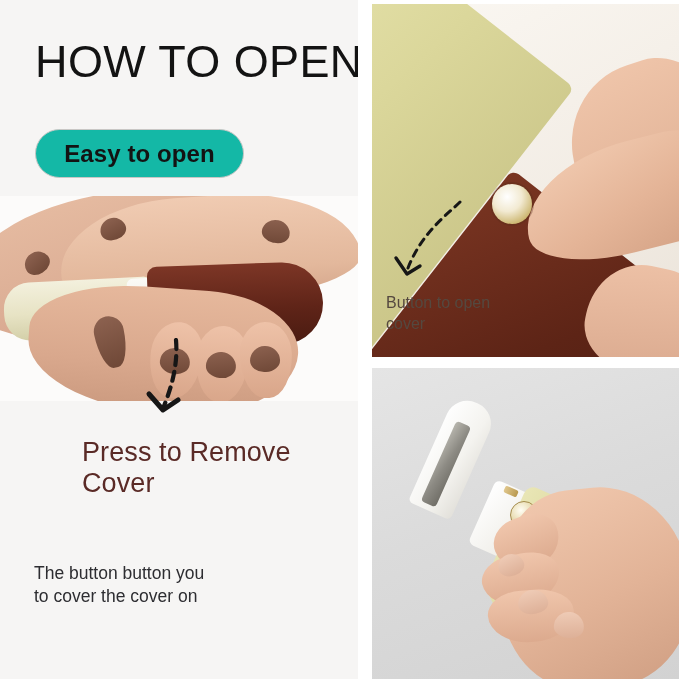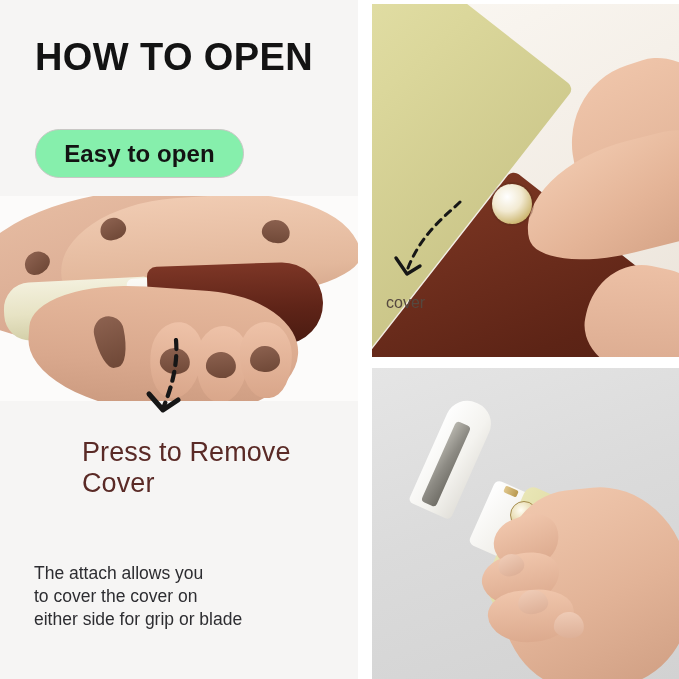--- a/index.html
+++ b/index.html
@@ -23,34 +23,34 @@
     position:absolute;
     left:0; top:0;
     width:358px; height:679px;
     background:#f6f5f4;
     overflow:hidden;
   }
 
   .headline {
     position:absolute;
     left:35px; top:36px;
-    font-size:38px;
-    font-weight:700;
+    font-size:45px;
+    font-weight:400;
     letter-spacing:0.4px;
     color:#131313;
     white-space:nowrap;
   }
 
   .badge {
     position:absolute;
     left:35px; top:129px;
     width:209px; height:49px;
     border:1.4px solid #c9c7c5;
     border-radius:26px;
-    background:#86efac;
+    background:#14b8a6;
     display:flex;
     align-items:center;
     justify-content:center;
   }
   .badge-label {
     font-size:24px;
     font-weight:700;
     color:#131313;
     letter-spacing:0.1px;
   }
@@ -360,42 +360,42 @@
       <path d="M38 2 C 40 26, 34 48, 26 68" stroke="#161616" stroke-width="4.2" fill="none" stroke-dasharray="9 7" stroke-linecap="round"></path>
       <path d="M11 56 L25 72 L40 62" stroke="#161616" stroke-width="5" fill="none" stroke-linecap="round" stroke-linejoin="round"></path>
     </svg>
 
     <div class="subhead">
       <div>Press to Remove</div>
       <div>Cover</div>
     </div>
 
     <div class="body-copy">
-      <div>The attach allows you</div>
+      <div>The button button you</div>
       <div>to cover the cover on</div>
-      <div>either side for grip or blade</div>
     </div>
   </div>
 
   <div class="right-top">
     <div class="rt-bg"></div>
     <div class="rt-olive"></div>
     <div class="rt-brown"></div>
     <div class="rt-hand"></div>
     <div class="rt-thumb"></div>
     <div class="rt-button"></div>
     <div class="rt-hand2"></div>
   </div>
 
   <svg class="arrow-right" viewBox="0 0 80 100">
     <path d="M74 6 C 62 18, 36 36, 22 72" stroke="#161616" stroke-width="3" fill="none" stroke-dasharray="7 6" stroke-linecap="round"></path>
     <path d="M10 62 L21 78 L34 70" stroke="#161616" stroke-width="3.4" fill="none" stroke-linecap="round" stroke-linejoin="round"></path>
   </svg>
 
   <div class="caption-right">
+    <div>Button to open</div>
     <div>cover</div>
   </div>
 
   <div class="right-bottom">
     <div class="rb-bg"></div>
 
     <div class="rb-head"></div>
     <div class="rb-blade"></div>
     <div class="rb-neck"></div>
     <div class="rb-grip"></div>

